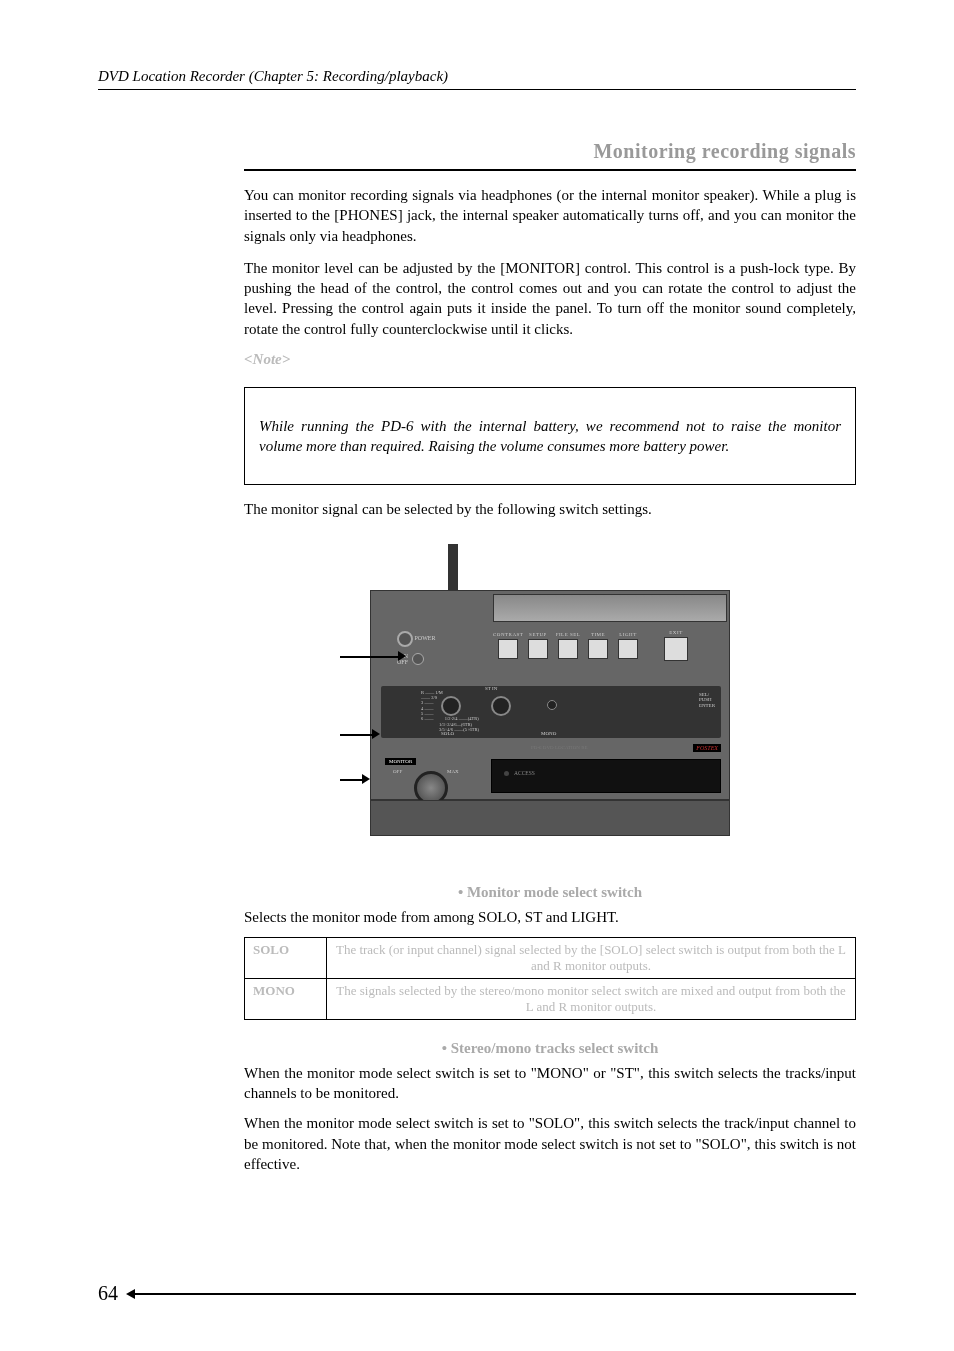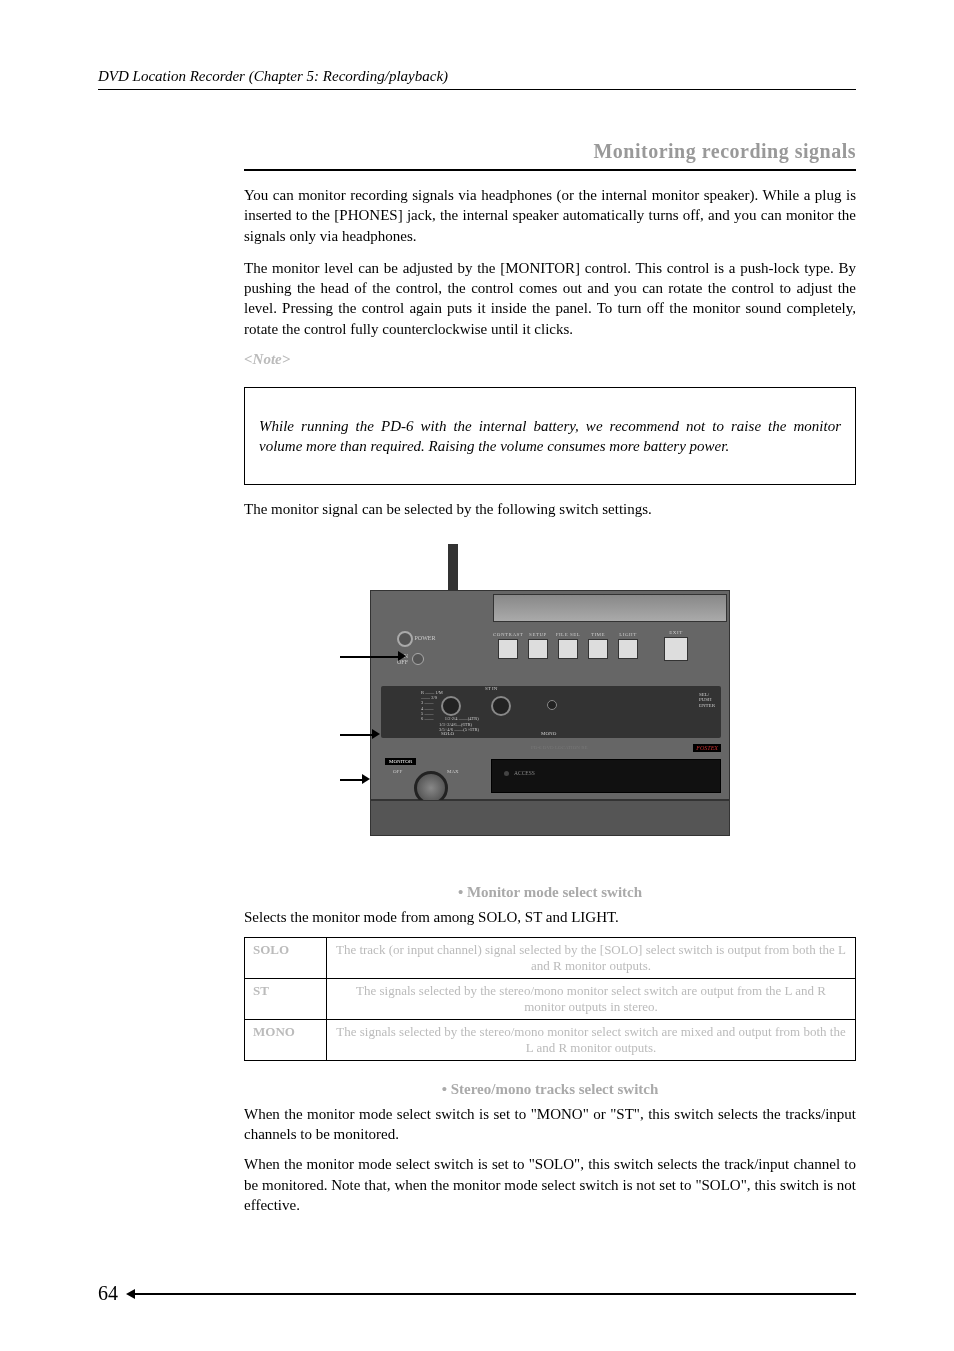--- a/index.html
+++ b/index.html
@@ -397,24 +397,20 @@
   <div class="subheading">• Monitor mode select switch</div>
   <p class="sub-para">Selects the monitor mode from among SOLO, ST and LIGHT.</p>
 
   <table class="mode">
     <tbody>
         <tr>
       <td class="k">SOLO</td>
       <td class="v">The track (or input channel) signal selected by the [SOLO] select switch is output from both the L and R monitor outputs.</td>
     </tr>
     <tr>
-      <td class="k">ST</td>
-      <td class="v">The signals selected by the stereo/mono monitor select switch are output from the L and R monitor outputs in stereo.</td>
-    </tr>
-    <tr>
       <td class="k">MONO</td>
       <td class="v">The signals selected by the stereo/mono monitor select switch are mixed and output from both the L and R monitor outputs.</td>
     </tr>
   </tbody>
     </table>
 
   <div class="subheading">• Stereo/mono tracks select switch</div>
   <p class="sub-para">When the monitor mode select switch is set to "MONO" or "ST", this switch selects the tracks/input channels to be monitored.</p>
 
   <p class="sub-para">When the monitor mode select switch is set to "SOLO", this switch selects the track/input channel to be monitored. Note that, when the monitor mode select switch is not set to "SOLO", this switch is not effective.</p>

